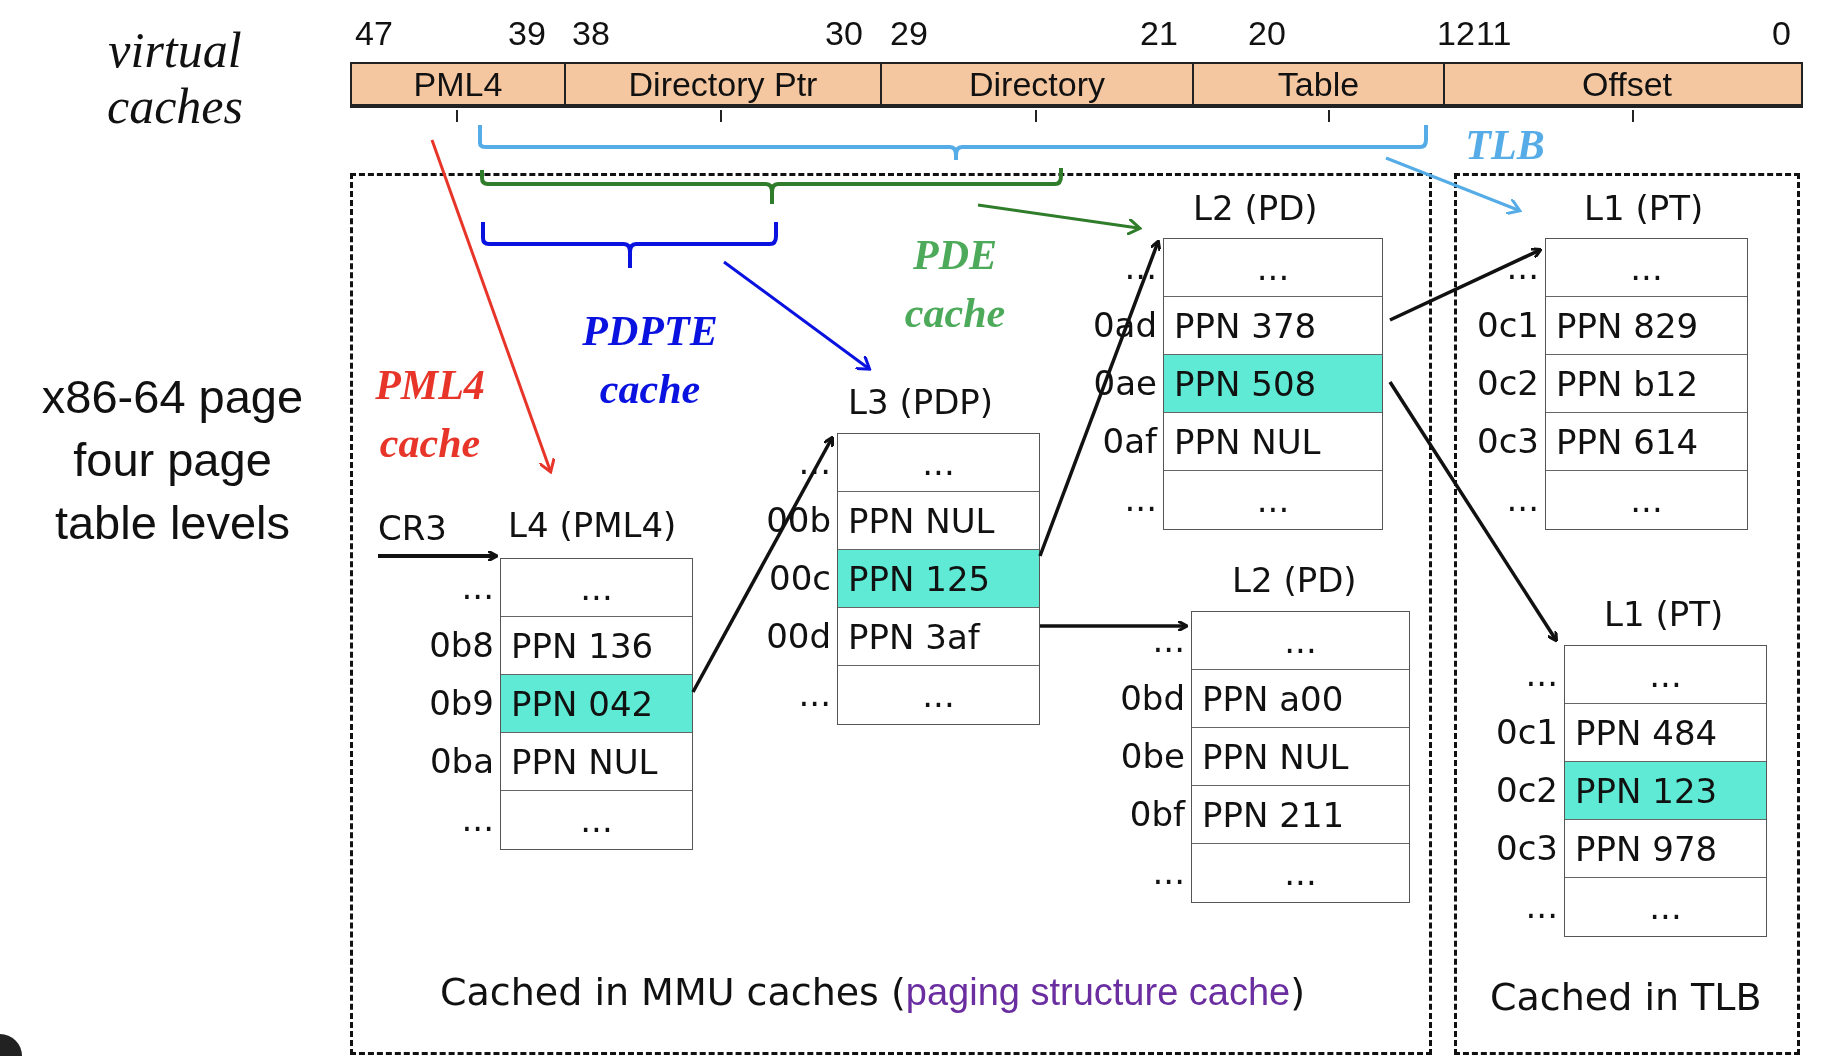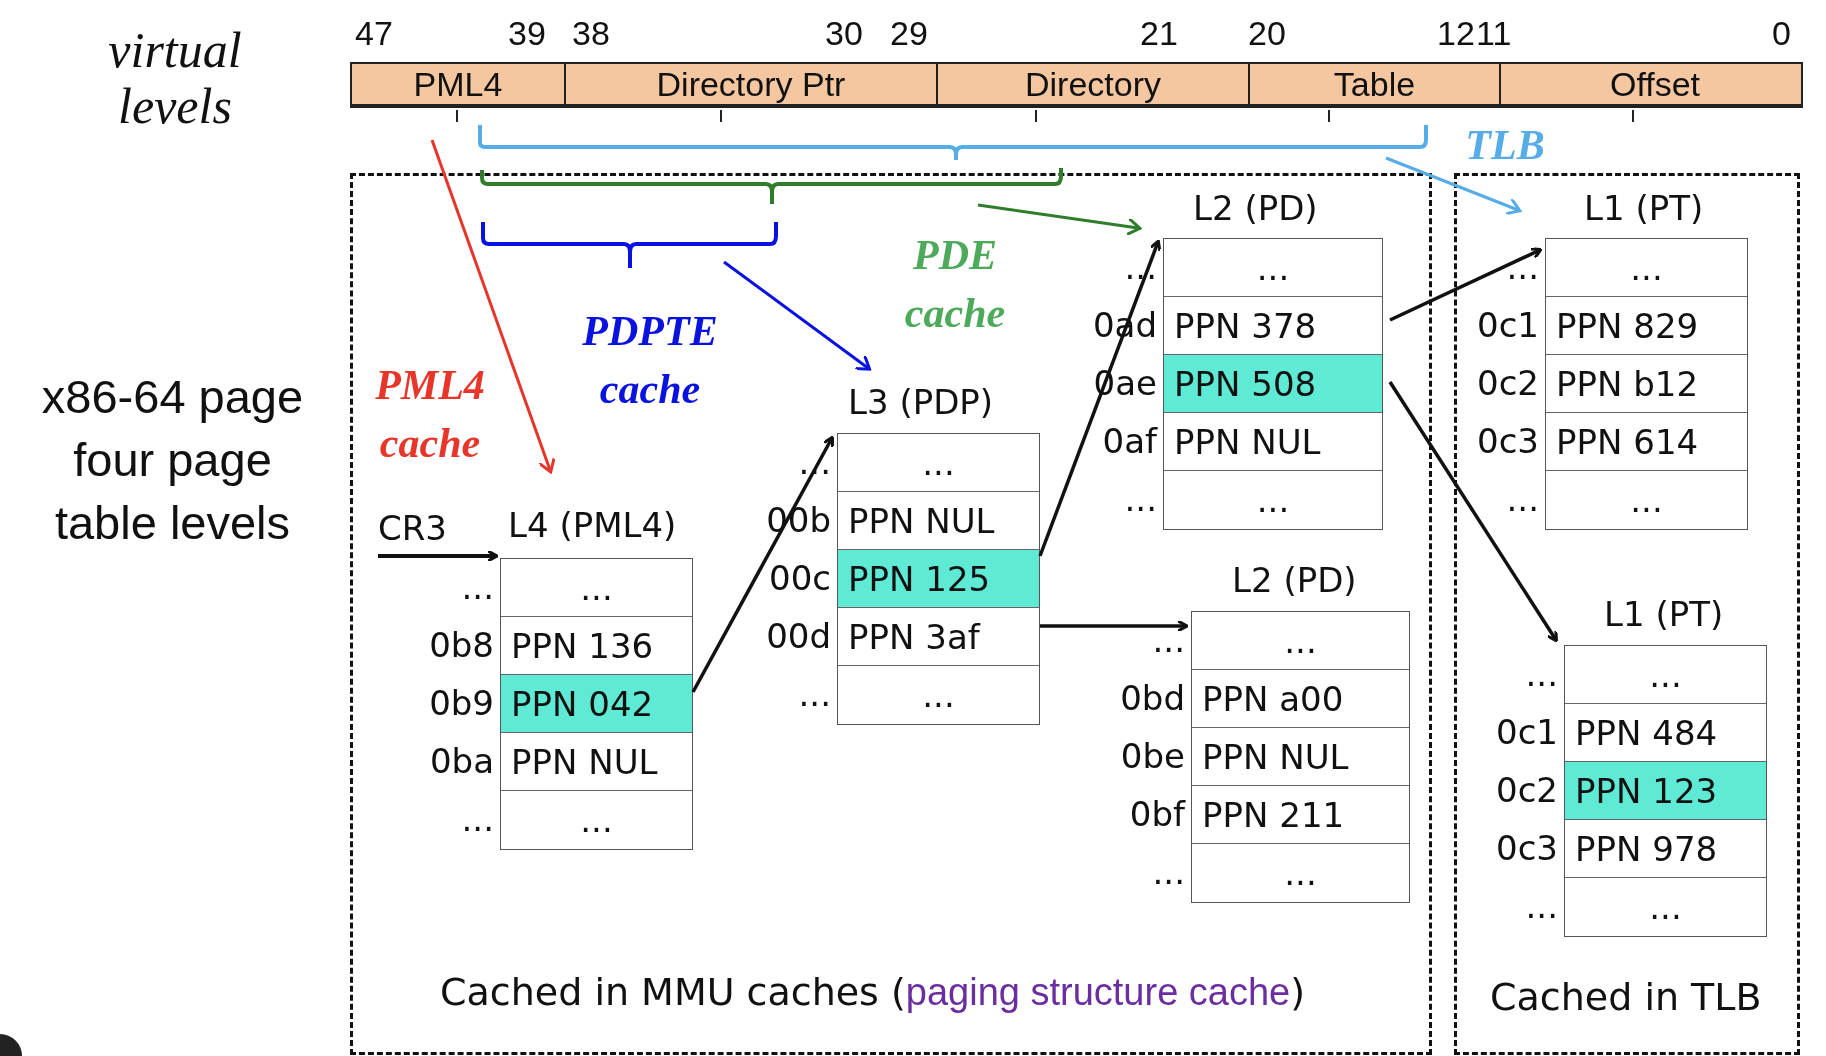--- a/index.html
+++ b/index.html
@@ -27,21 +27,21 @@
   .cache-label { position:absolute; text-align:center; font-weight:bold; font-size:42px; line-height:58px; }
   .caption { position:absolute; font-size:38px; color:#111; white-space:nowrap; }
   svg#overlay { position:absolute; left:0; top:0; width:1826px; height:1056px; pointer-events:none; }
   #corner { position:absolute; left:0; bottom:0; width:22px; height:22px; background:#222; border-top-right-radius:22px; }
 </style>
 </head>
 <body>
 
 <div id="va-label" class="abs serif">
   <div>virtual</div>
-  <div>levels</div>
+  <div>caches</div>
 </div>
 
 <div id="side-caption" class="abs sans">
   <div>x86-64 page</div>
   <div>four page</div>
   <div>table levels</div>
 </div>
 
 <span class="bit sans" style="left:355px;">47</span>
 <span class="bit sans" style="left:508px;">39</span>
@@ -49,21 +49,21 @@
 <span class="bit sans" style="left:825px;">30</span>
 <span class="bit sans" style="left:890px;">29</span>
 <span class="bit sans" style="left:1140px;">21</span>
 <span class="bit sans" style="left:1248px;">20</span>
 <span class="bit sans" style="left:1413px;margin-left:24px;">12</span>
 <span class="bit sans" style="left:1476px;">11</span>
 <span class="bit sans" style="left:1772px;">0</span>
 
 <div id="addr-bar" class="sans">
   <div class="field" style="width:214px;">PML4</div>
-  <div class="field" style="width:372px;">Directory Ptr</div>
+  <div class="field" style="width:316px;">Directory Ptr</div>
   <div class="field" style="width:312px;">Directory</div>
   <div class="field" style="width:251px;">Table</div>
   <div class="field" style="flex:1;margin-left:8px;">Offset</div>
 </div>
 <div class="tick" style="left:456px;"></div>
 <div class="tick" style="left:720px;"></div>
 <div class="tick" style="left:1035px;"></div>
 <div class="tick" style="left:1328px;"></div>
 <div class="tick" style="left:1632px;"></div>
 

